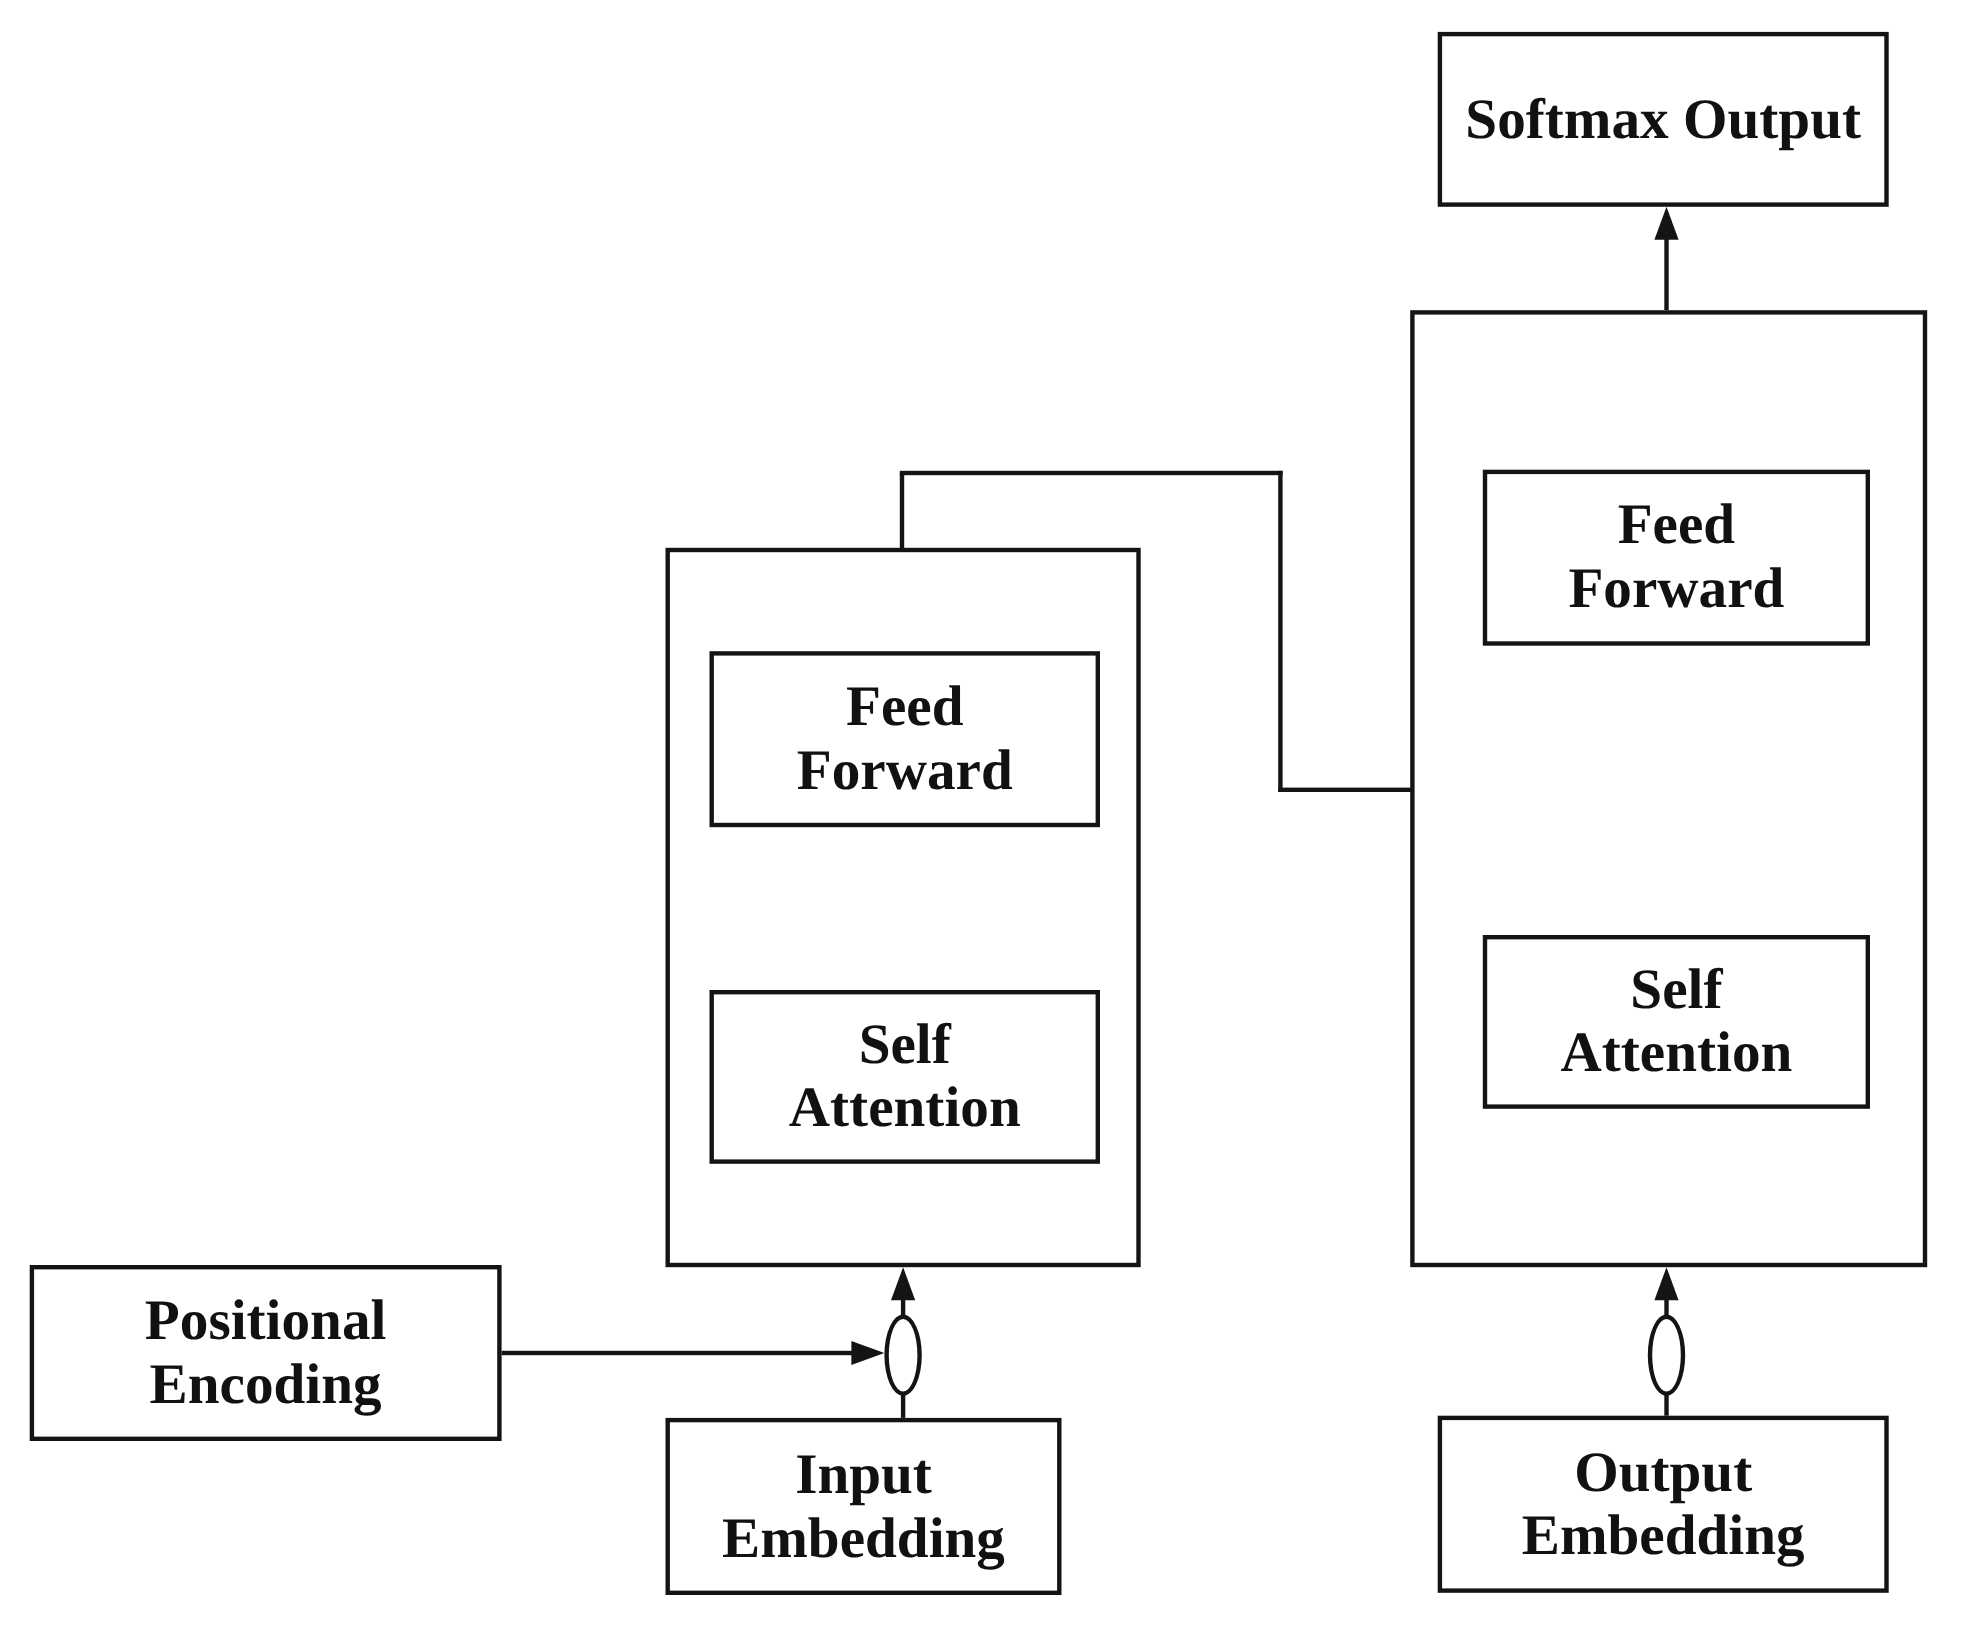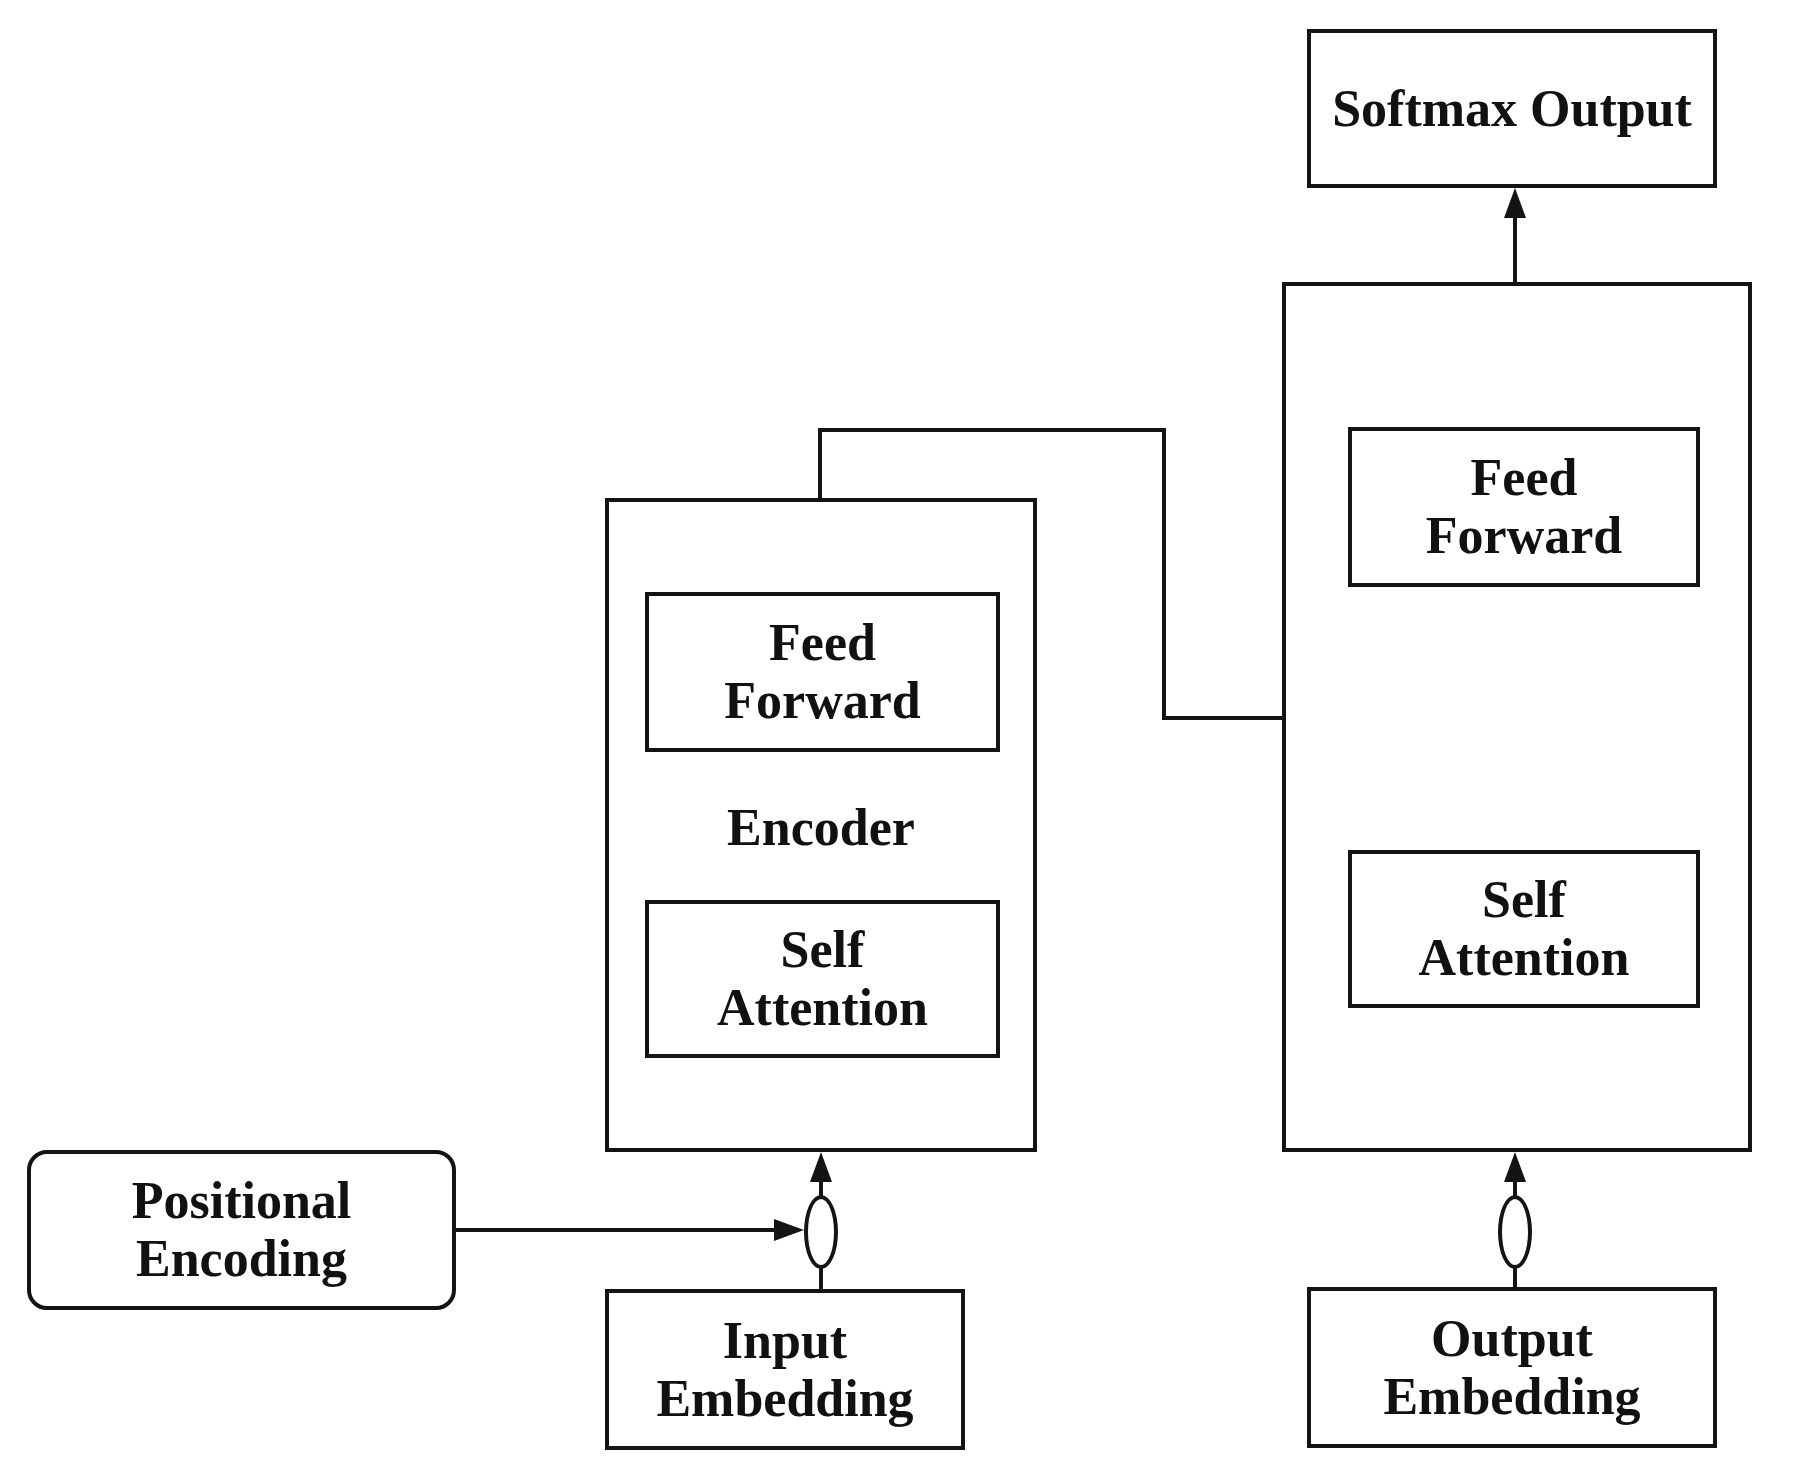--- a/index.html
+++ b/index.html
@@ -78,33 +78,32 @@
       <div class="lbl">Self
 Attention</div>
     </div>
   </div>
 
   <div class="box" style="left:605px; top:498px; width:432px; height:654px; justify-content:flex-start; align-items:flex-start;">
     <div class="box" style="left:36px; top:90px; width:355px; height:160px;">
       <div class="lbl">Feed
 Forward</div>
     </div>
-    <div class="lbl floatlbl" style="top:297px;">Encoder</div>
     <div class="box" style="left:36px; top:398px; width:355px; height:158px;">
       <div class="lbl">Self
 Attention</div>
     </div>
   </div>
 
   <div class="line" style="left:818px; top:430px; width:4px; height:70px;"></div>
   <div class="line" style="left:818px; top:428px; width:348px; height:4px;"></div>
   <div class="line" style="left:1162px; top:428px; width:4px; height:292px;"></div>
   <div class="line" style="left:1162px; top:716px; width:122px; height:4px;"></div>
 
-  <div class="box" style="left:27px; top:1150px; width:429px; height:160px;border-radius:20px;">
+  <div class="box" style="left:27px; top:1150px; width:429px; height:160px;">
     <div class="lbl">Positional
 Encoding</div>
   </div>
 
   <div class="line" style="left:456px; top:1228px; width:320px; height:4px;"></div>
   <div class="arrow-right" style="left:774px; top:1219px;"></div>
 
   <div class="arrow-up" style="left:810px; top:1152px;"></div>
   <div class="line" style="left:819px; top:1180px; width:4px; height:18px;"></div>
   <div class="ellipse" style="left:804px; top:1195px;"></div>

